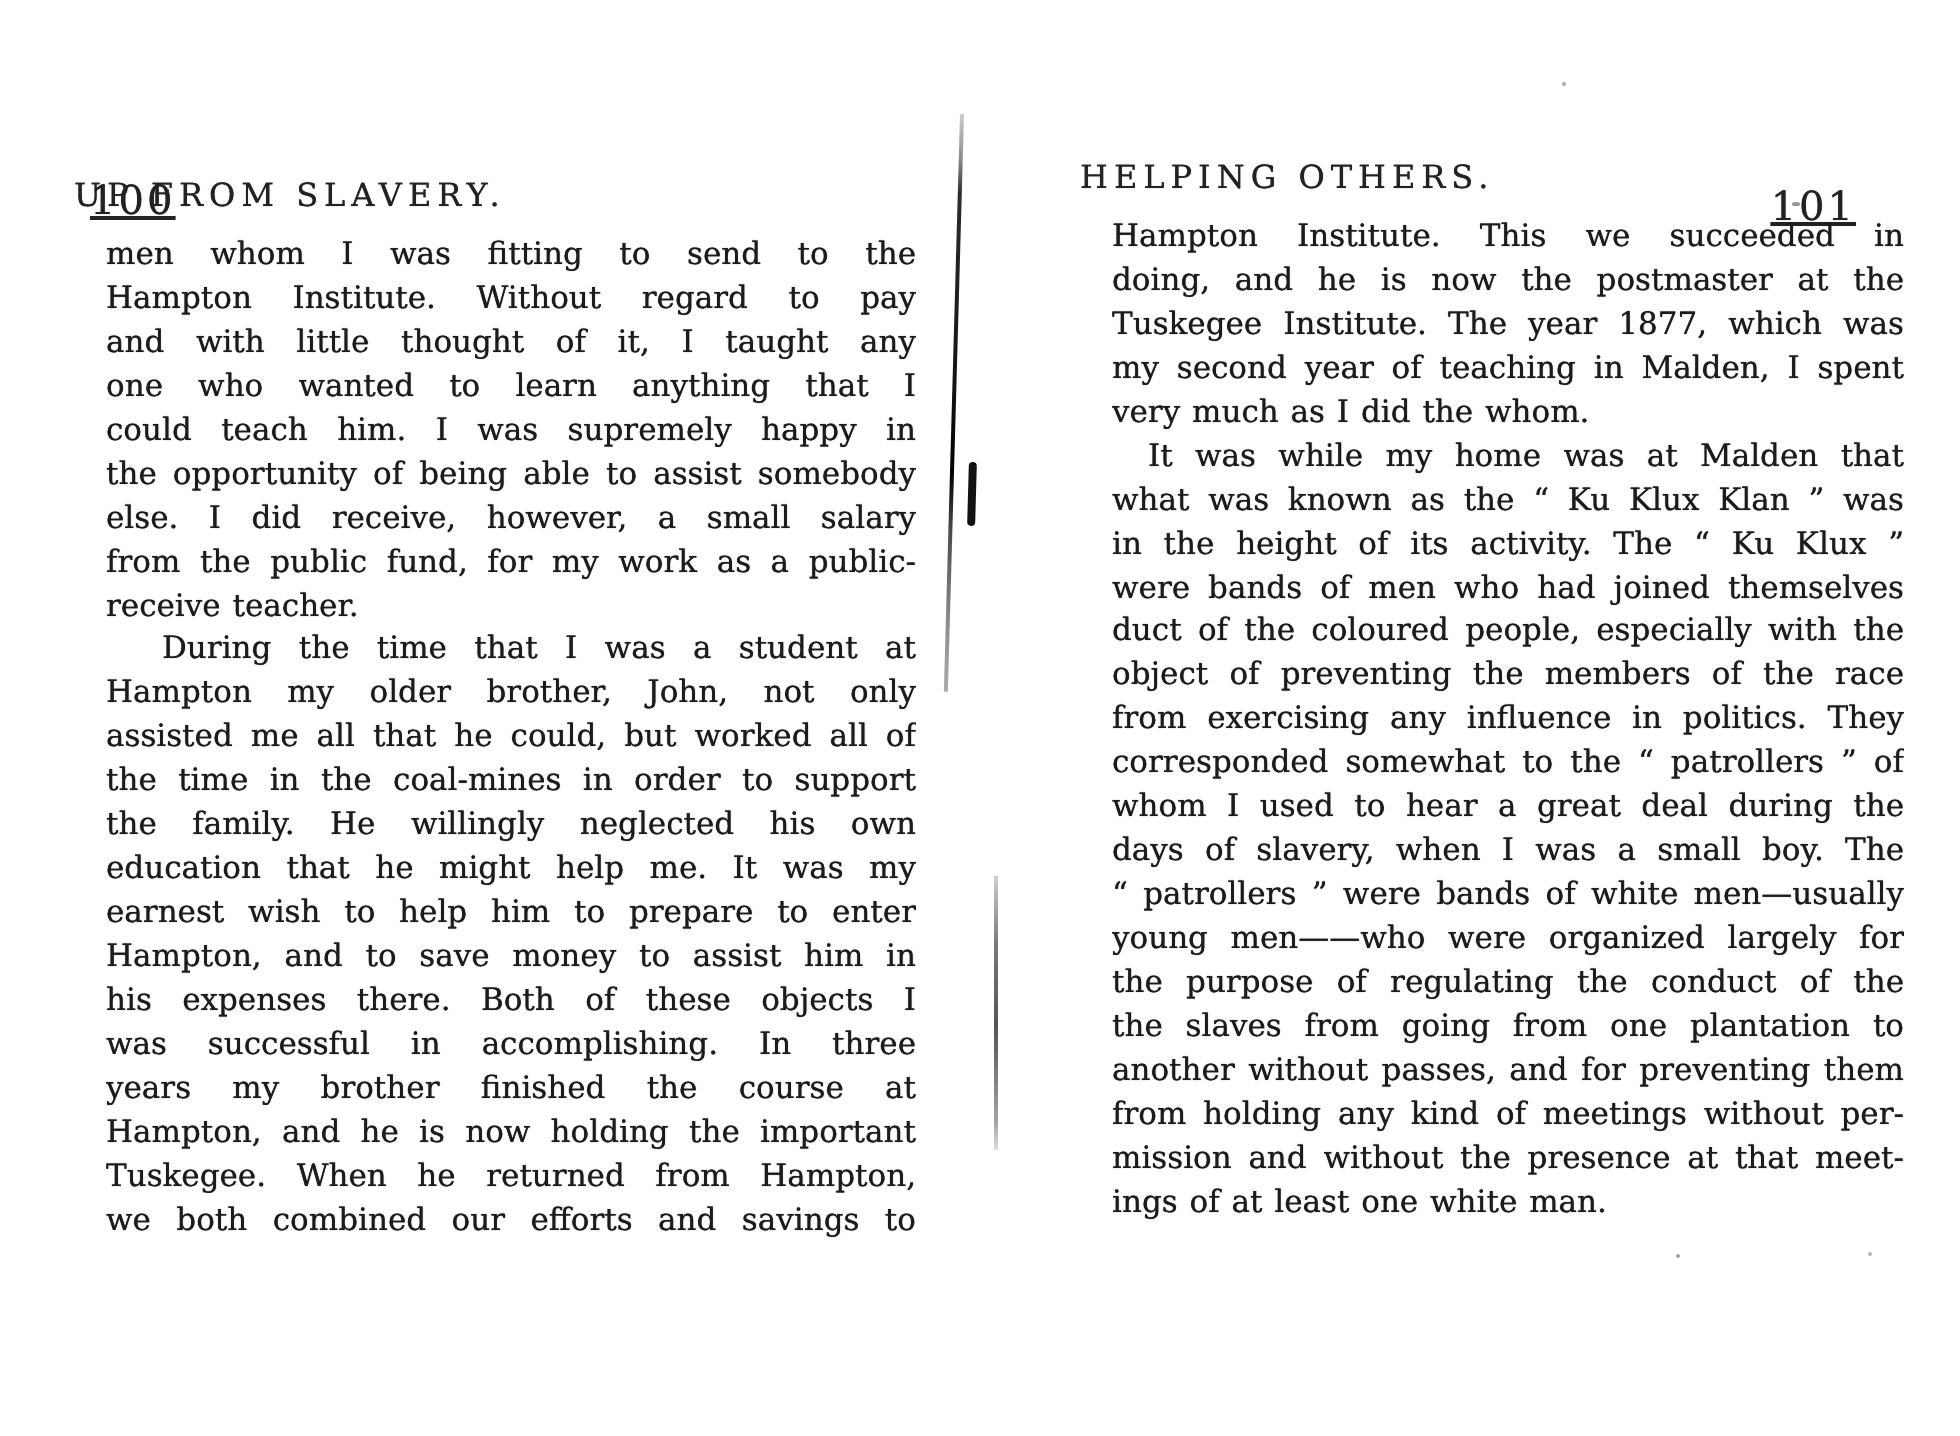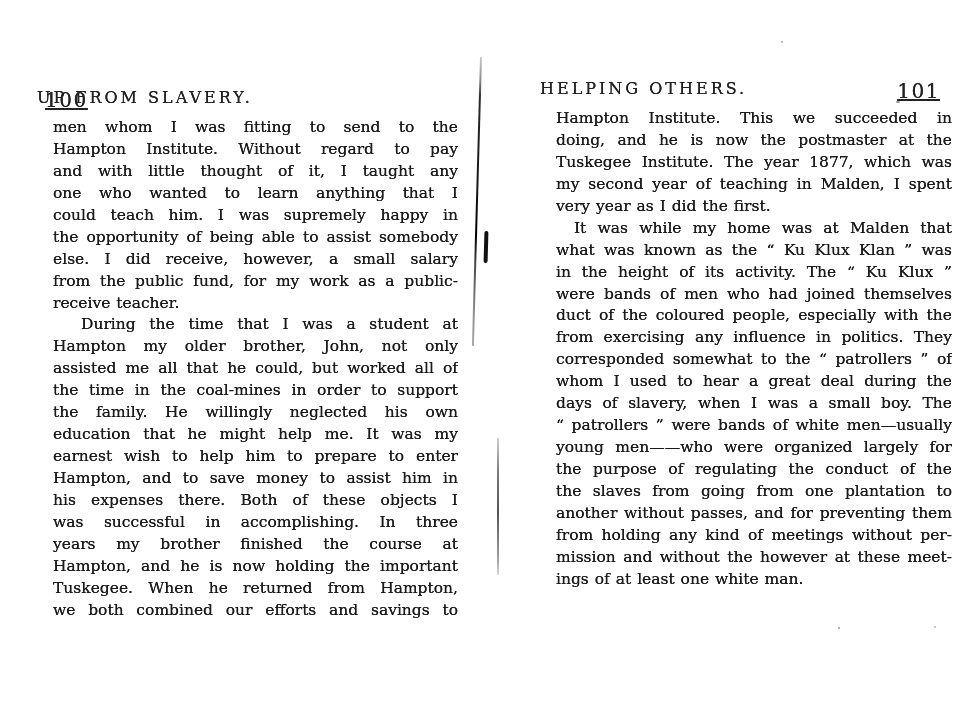--- a/index.html
+++ b/index.html
@@ -31,21 +31,21 @@
   .head-title { display: block; text-align: left; }
   .page-left  .head-title { padding-right: 12px; }
   .page-right .head-title { padding-right: 40px; }
   .folio {
     position: absolute; top: 0;
     font-size: 20px;
     letter-spacing: 1.5px;
     text-decoration: underline;
   }
   .page-left  .folio { left: 8px; }
-  .page-right .folio { right: 12px; }
+  .page-right .folio { right: 24px; margin-top: 12px; }
 
   .body-block {
     position: absolute;
     left: 16px; right: 0; top: 29px;
   }
   .paragraph { margin: 0; }
   .line {
     font-size: 15.5px;
     line-height: 21.95px;
     height: 21.95px;
@@ -129,39 +129,40 @@
     <div class="running-head">
       <span class="head-title">HELPING OTHERS.</span>
       <span class="folio">101</span>
     </div>
     <div class="body-block">
         <div class="paragraph">
           <div class="line">Hampton Institute.  This we succeeded in</div>
           <div class="line">doing, and he is now the postmaster at the</div>
           <div class="line">Tuskegee Institute.  The year 1877, which was</div>
           <div class="line">my second year of teaching in Malden, I spent</div>
-          <div class="line last">very year as I did the first.</div>
+          <div class="line last">very much as I did the whom.</div>
         </div>
         <div class="paragraph">
           <div class="line indent">It was while my home was at Malden that</div>
           <div class="line">what was known as the “ Ku Klux Klan ” was</div>
           <div class="line">in the height of its activity.  The “ Ku Klux ”</div>
           <div class="line">were bands of men who had joined themselves</div>
           <div class="line">duct of the coloured people, especially with the</div>
+          <div class="line">object of preventing the members of the race</div>
           <div class="line">from exercising any influence in politics.  They</div>
           <div class="line">corresponded somewhat to the “ patrollers ” of</div>
           <div class="line">whom I used to hear a great deal during the</div>
           <div class="line">days of slavery, when I was a small boy.  The</div>
           <div class="line">“ patrollers ” were bands of white men—usually</div>
           <div class="line">young men——who were organized largely for</div>
           <div class="line">the purpose of regulating the conduct of the</div>
           <div class="line">the slaves from going from one plantation to</div>
           <div class="line">another without passes, and for preventing them</div>
           <div class="line">from holding any kind of meetings without per-</div>
-          <div class="line">mission and without the however at these meet-</div>
+          <div class="line">mission and without the presence at that meet-</div>
           <div class="line last">ings of at least one white man.</div>
         </div>
       </div>
   </div>
 
   <div class="crease-a"></div>
   <div class="crease-blob"></div>
   <div class="crease-b"></div>
 
   <div class="speck speck-1"></div>

